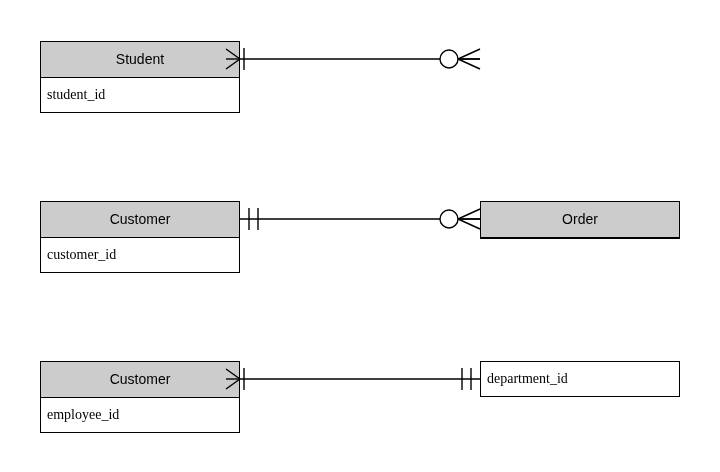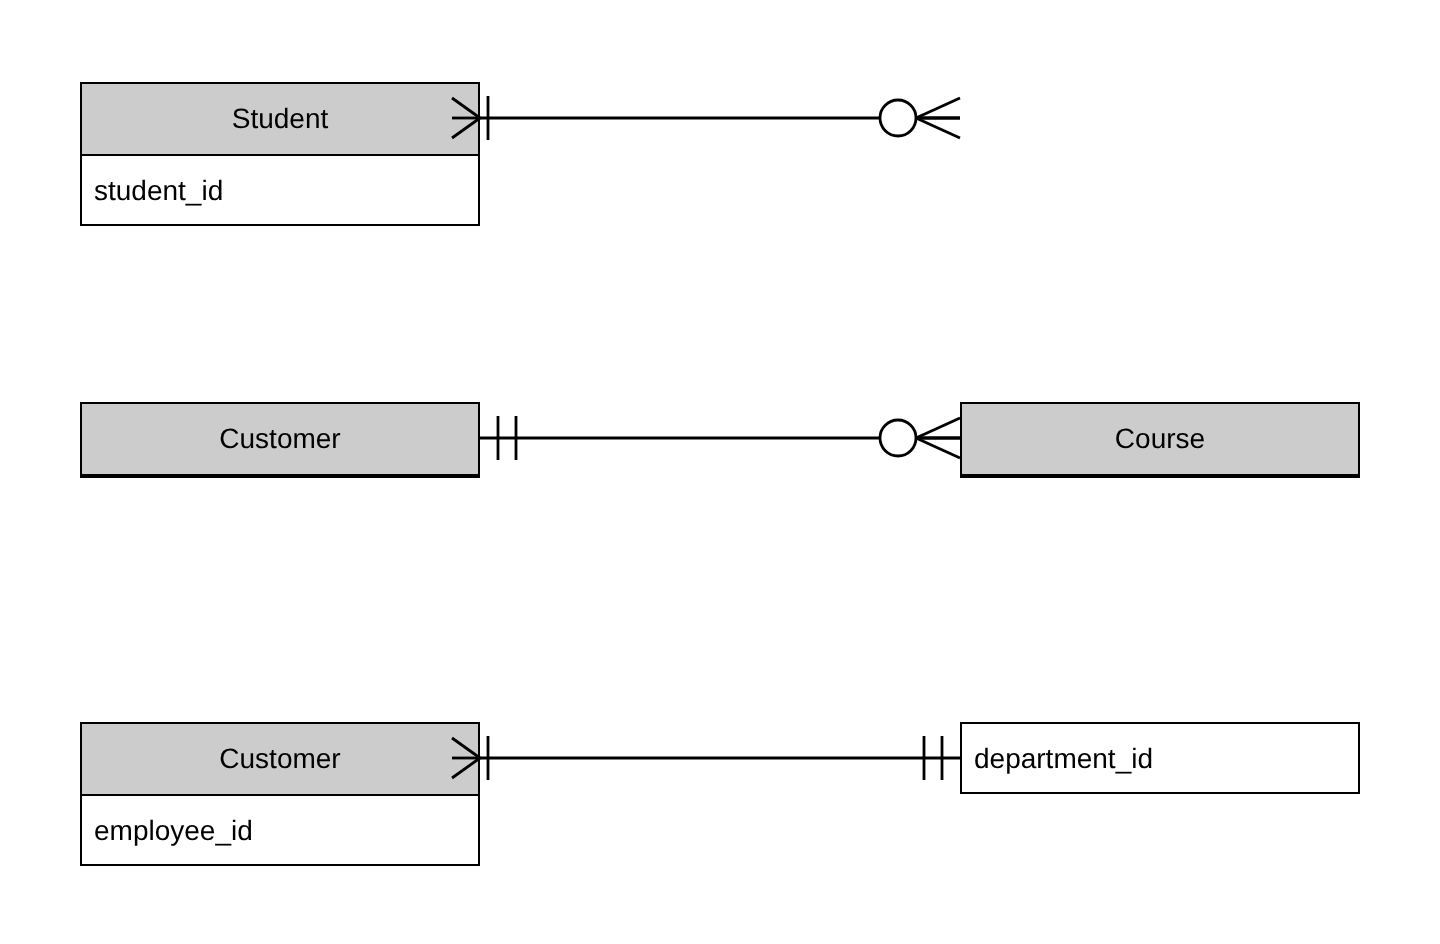--- a/index.html
+++ b/index.html
@@ -58,20 +58,21 @@
   .entity-attributes {
     background: #ffffff;
   }
   .attribute-row {
     height: 34px;
     line-height: 34px;
     padding-left: 6px;
     font-size: 14px;
     white-space: nowrap;
     overflow: hidden;
+    font-family: Liberation Serif, serif;
   }
 
   .connector-svg {
     position: absolute;
     left: 200px;
     top: 0px;
     width: 320px;
     height: 72px;
     overflow: visible;
   }
@@ -108,40 +109,43 @@
         <line x1="258" y1="18" x2="280" y2="18" stroke="#000" stroke-width="1.4"></line>
       </g>
     </svg>
 
   </div>
 
   <div class="relationship-row" style="top:201px;padding-left:32px;">
 
     <div class="entity-box left">
       <div class="entity-header">Customer</div>
+      <div class="entity-attributes">
+        <div class="attribute-row">customer_id</div>
+      </div>
     </div>
 
     <svg class="connector-svg" viewBox="0 0 320 72">
       <line x1="40" y1="18" x2="280" y2="18" stroke="#000" stroke-width="1.4"></line>
 
       <g>
         <line x1="49" y1="7" x2="49" y2="29" stroke="#000" stroke-width="1.4"></line>
         <line x1="58" y1="7" x2="58" y2="29" stroke="#000" stroke-width="1.4"></line>
       </g>
 
       <g>
         <circle cx="249" cy="18" r="9" fill="#ffffff" stroke="#000" stroke-width="1.4"></circle>
         <line x1="258" y1="18" x2="280" y2="8" stroke="#000" stroke-width="1.4"></line>
         <line x1="258" y1="18" x2="280" y2="28" stroke="#000" stroke-width="1.4"></line>
         <line x1="258" y1="18" x2="280" y2="18" stroke="#000" stroke-width="1.4"></line>
       </g>
     </svg>
 
     <div class="entity-box right">
-      <div class="entity-header">Course</div>
+      <div class="entity-header">Order</div>
     </div>
   </div>
 
   <div class="relationship-row" style="top:361px;">
 
     <div class="entity-box left">
       <div class="entity-header">Customer</div>
       <div class="entity-attributes">
         <div class="attribute-row">employee_id</div>
       </div>

